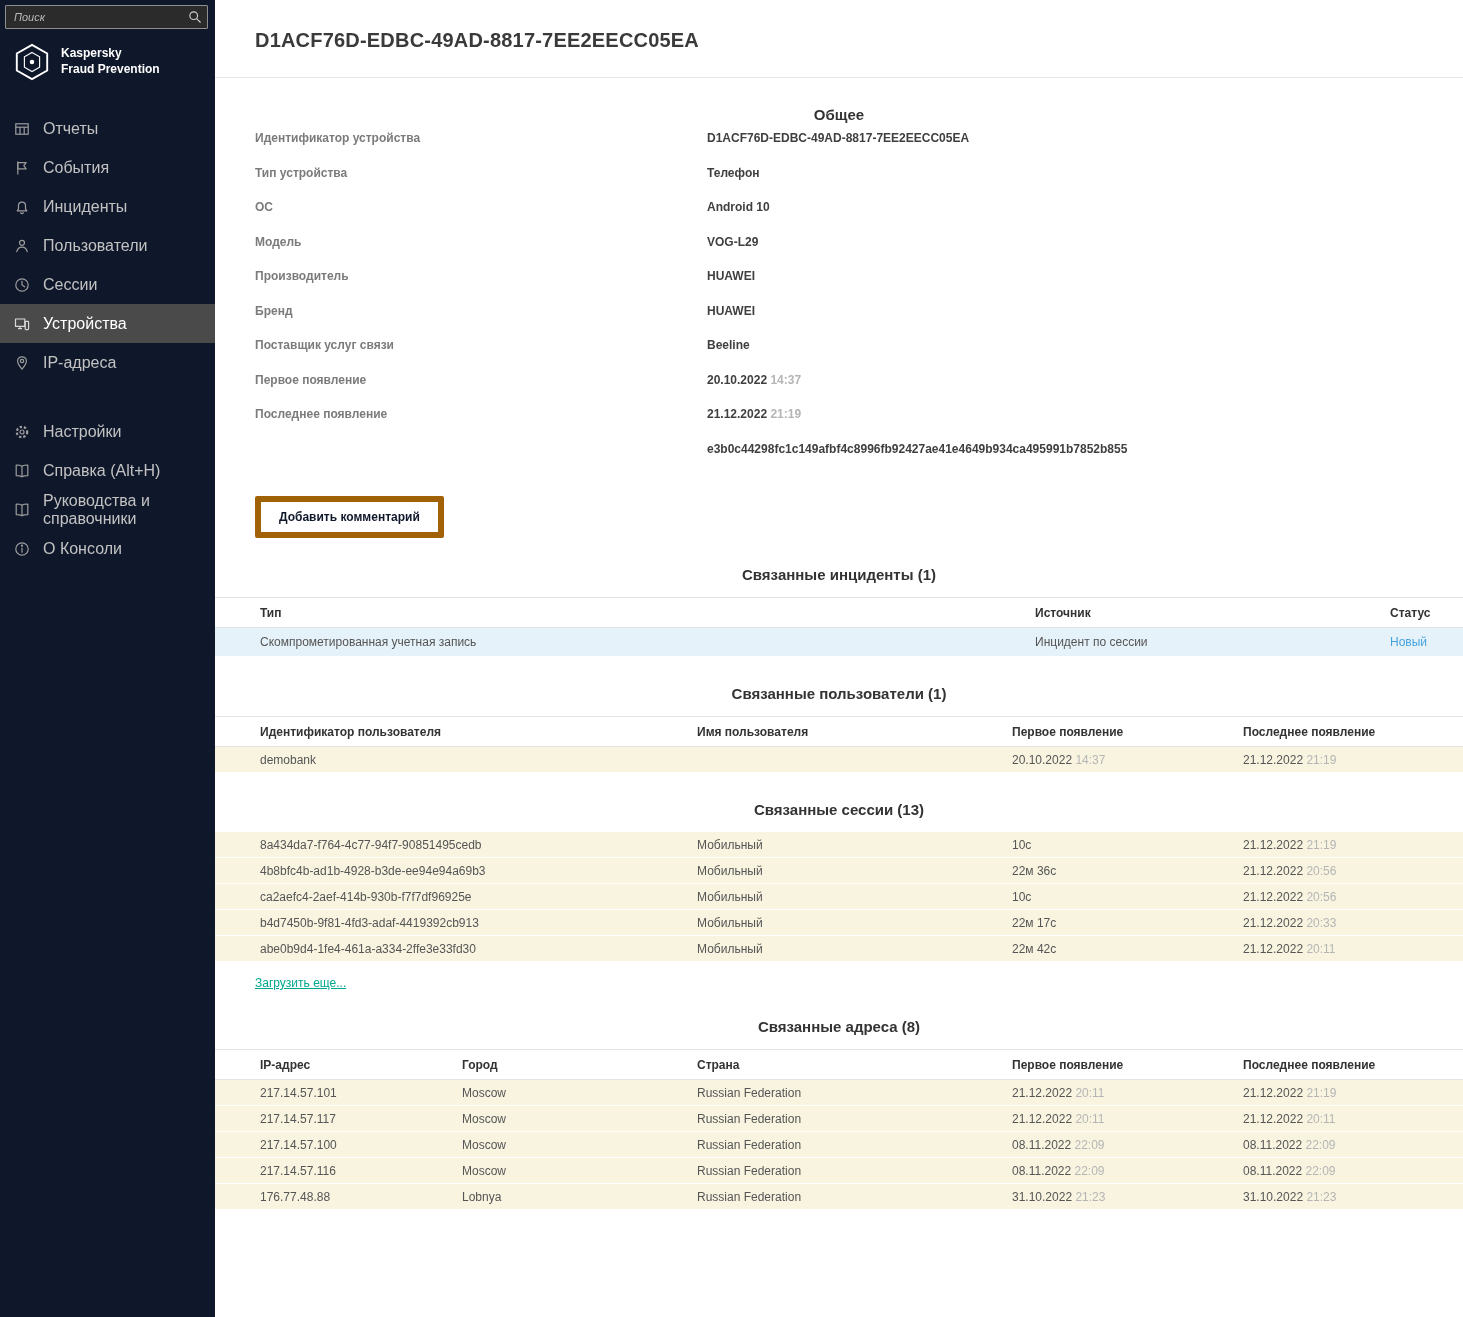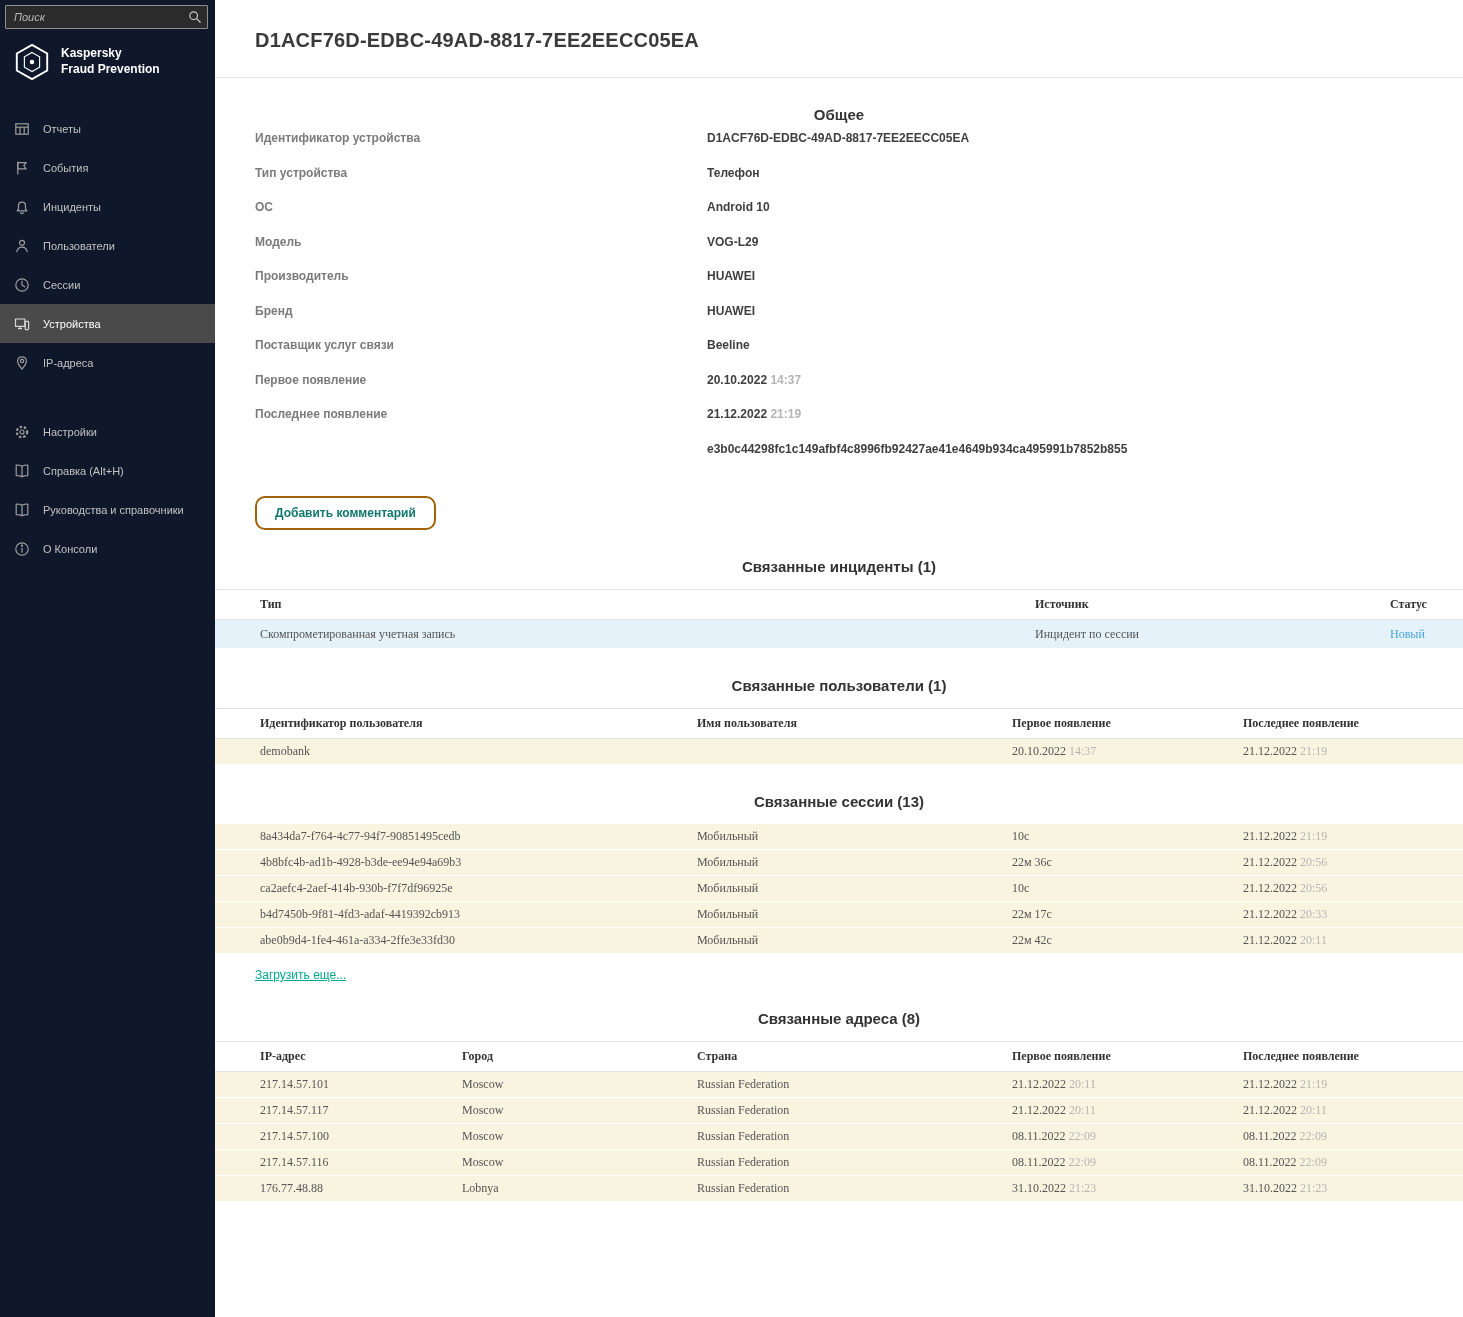--- a/index.html
+++ b/index.html
@@ -19,45 +19,45 @@
     font-family:inherit; border-radius:1px; outline:none;
   }
   .search-box input::placeholder { color:#b9b9b9; font-style:italic; }
   .sicon { position:absolute; right:6px; top:5px; width:14px; height:14px; color:#cfcfcf; }
   .logo { display:flex; align-items:center; gap:10px; padding:14px 12px 8px 13px; }
   .logo-icon { width:38px; height:38px; flex:none; }
   .logo-text { font-size:12px; font-weight:bold; line-height:1.3; color:#fff; }
   .menu { margin-top:20px; }
   .menu-footer { margin-top:30px; }
   .mi { display:flex; align-items:center; gap:13px; height:39px; padding:0 14px;
-        cursor:pointer; color:#c2c2c2; font-size:11px; }
+        cursor:pointer; color:#c2c2c2; font-size:16px; }
   .mi .micon { width:16px; height:16px; color:#9d9d9d; flex:none; }
   .mi.selected { background:#4a4a4a; color:#fff; }
   .mi.selected .micon { color:#d8d8d8; }
   svg { width:100%; height:100%; display:block; }
 
   
   .main { flex:1; background:#fff; overflow:hidden; }
   .page-header { padding:29px 40px 25px; border-bottom:1px solid #e8e8e8; }
   .page-header h1 { font-size:20px; font-weight:bold; color:#3a3a3a; letter-spacing:.2px; }
   h2.sec { font-size:15px; font-weight:bold; color:#333; margin:0 40px; padding-top:28px;text-align:center; }
 
   .fields { margin-top:8px; }
   .field { display:flex; height:34.5px; align-items:flex-start; margin:0 40px;font-weight:bold; }
   .flabel { width:452px; color:#7b7b7b; flex:none; }
   .fvalue { color:#3f3f3f; }
   .time { color:#b5b5b5; }
 
   .btn {
-    margin:20px 40px 0; border:2px solid #a16207; background:#fff; color:#0f766e;
-    font-weight:bold; font-size:12px; padding:8px 18px; border-radius:10px;
+    margin:20px 40px 0; border:6px solid #a16207; background:#fff; color:#0f172a;
+    font-weight:bold; font-size:12px; padding:8px 18px; border-radius:2px;
     cursor:pointer; font-family:inherit;
   }
 
-  .table { margin-top:14px;font-family:Liberation Serif, serif; }
+  .table { margin-top:14px; }
   .t-head {
     display:grid; border-top:1px solid #e3e3e3; border-bottom:1px solid #e3e3e3;
     padding:0 20px 0 45px; height:31px; align-items:center;
   }
   .th { font-weight:bold; color:#333; }
   .t-body .tr {
     display:grid; padding:0 20px 0 45px; height:26px; align-items:center;
     background:#f8f4e0; border-bottom:1px solid #fff; color:#555; cursor:pointer;
   }
   .incidents .t-head, .incidents .tr { grid-template-columns:775px 355px 1fr; }

